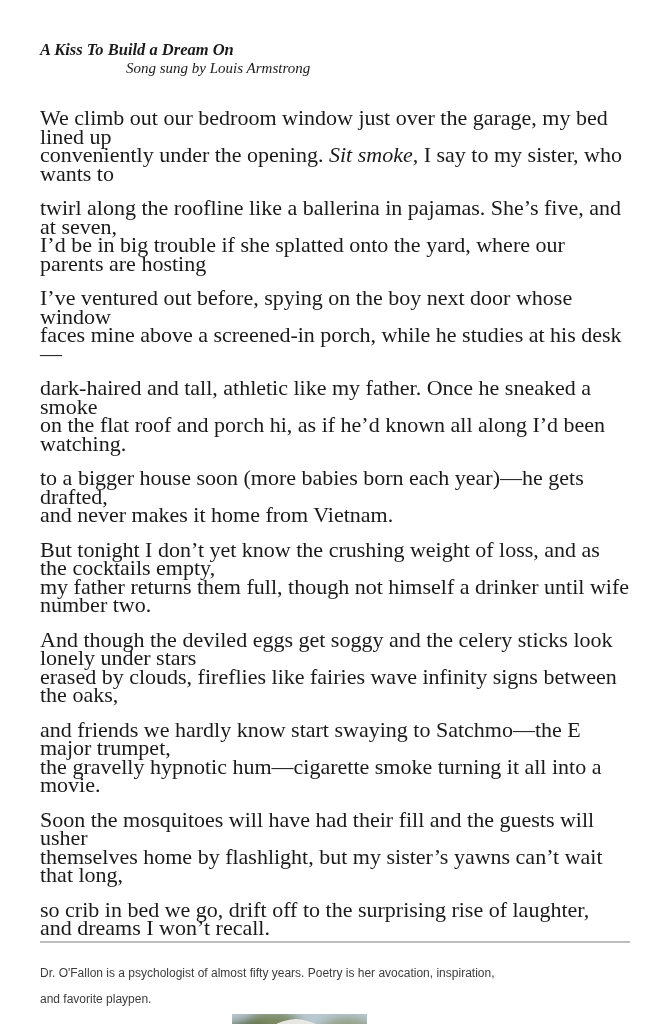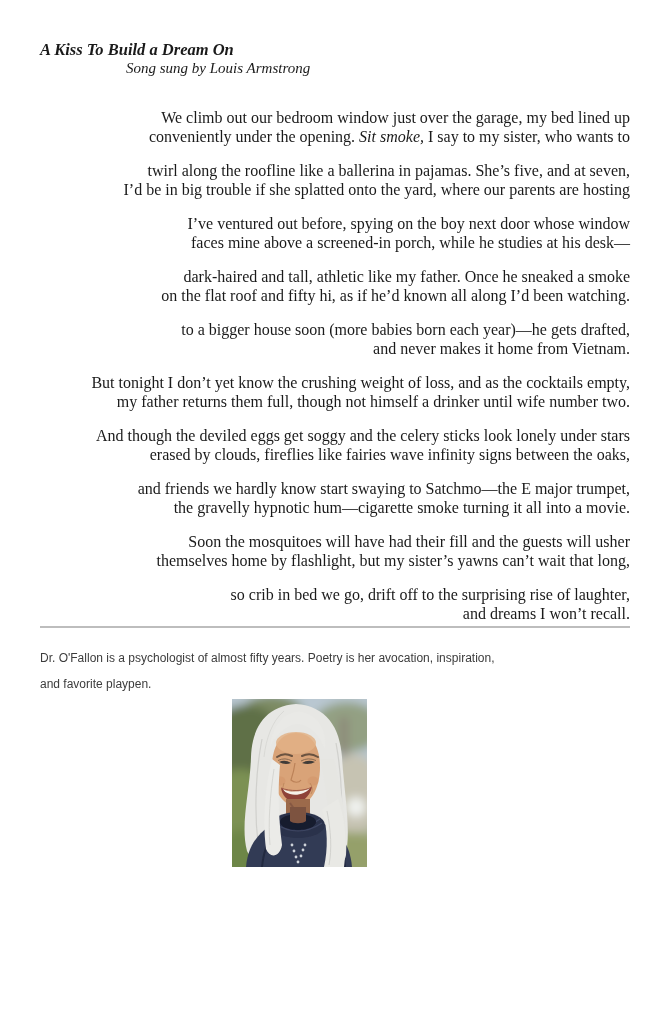--- a/index.html
+++ b/index.html
@@ -32,25 +32,24 @@
     font-family: "Liberation Serif", serif;
     font-size: 15px;
     line-height: 19px;
     font-style: italic;
     color: var(--poem_text);
     padding-left: 86px;
     margin: 0 0 31px 0;
   }
   .poem p.couplet {
     font-family: "Liberation Serif", serif;
-    font-size: 16px;
+    font-size: 22px;
     line-height: 18.5px;
     color: var(--poem_text);
     margin: 0 0 16px 0;
-    text-align: right;
   }
   .poem p.couplet:last-child { margin-bottom: 0; }
   .poem .it { font-style: italic; }
   .rule {
     border: 0;
     border-top: 2px solid var(--rule_color);
     margin: 3px 0 17px 0;
   }
   .bio {
     font-family: "Liberation Sans", sans-serif;
@@ -74,21 +73,21 @@
 
 <div class="content">
 
   <h1 class="title">A Kiss To Build a Dream On</h1>
   <div class="subtitle">Song sung by Louis Armstrong</div>
 
   <div class="poem">
       <p class="couplet"><span>We climb out our bedroom window just over the garage, my bed lined up</span><br><span>conveniently under the opening. </span><span class="it">Sit smoke,</span><span> I say to my sister, who wants to</span></p>
       <p class="couplet"><span>twirl along the roofline like a ballerina in pajamas. She’s five, and at seven,</span><br><span>I’d be in big trouble if she splatted onto the yard, where our parents are hosting</span></p>
       <p class="couplet"><span>I’ve ventured out before, spying on the boy next door whose window</span><br><span>faces mine above a screened-in porch, while he studies at his desk—</span></p>
-      <p class="couplet"><span>dark-haired and tall, athletic like my father. Once he sneaked a smoke</span><br><span>on the flat roof and fifty hi, as if he’d known all along I’d been watching.</span></p>
+      <p class="couplet"><span>dark-haired and tall, athletic like my father. Once he sneaked a smoke</span><br><span>on the flat roof and porch hi, as if he’d known all along I’d been watching.</span></p>
       <p class="couplet"><span>to a bigger house soon (more babies born each year)—he gets drafted,</span><br><span>and never makes it home from Vietnam.</span></p>
       <p class="couplet"><span>But tonight I don’t yet know the crushing weight of loss, and as the cocktails empty,</span><br><span>my father returns them full, though not himself a drinker until wife number two.</span></p>
       <p class="couplet"><span>And though the deviled eggs get soggy and the celery sticks look lonely under stars</span><br><span>erased by clouds, fireflies like fairies wave infinity signs between the oaks,</span></p>
       <p class="couplet"><span>and friends we hardly know start swaying to Satchmo—the E major trumpet,</span><br><span>the gravelly hypnotic hum—cigarette smoke turning it all into a movie.</span></p>
       <p class="couplet"><span>Soon the mosquitoes will have had their fill and the guests will usher</span><br><span>themselves home by flashlight, but my sister’s yawns can’t wait that long,</span></p>
       <p class="couplet"><span>so crib in bed we go, drift off to the surprising rise of laughter,</span><br><span>and dreams I won’t recall.</span></p>
     </div>
 
   <hr class="rule">
 

